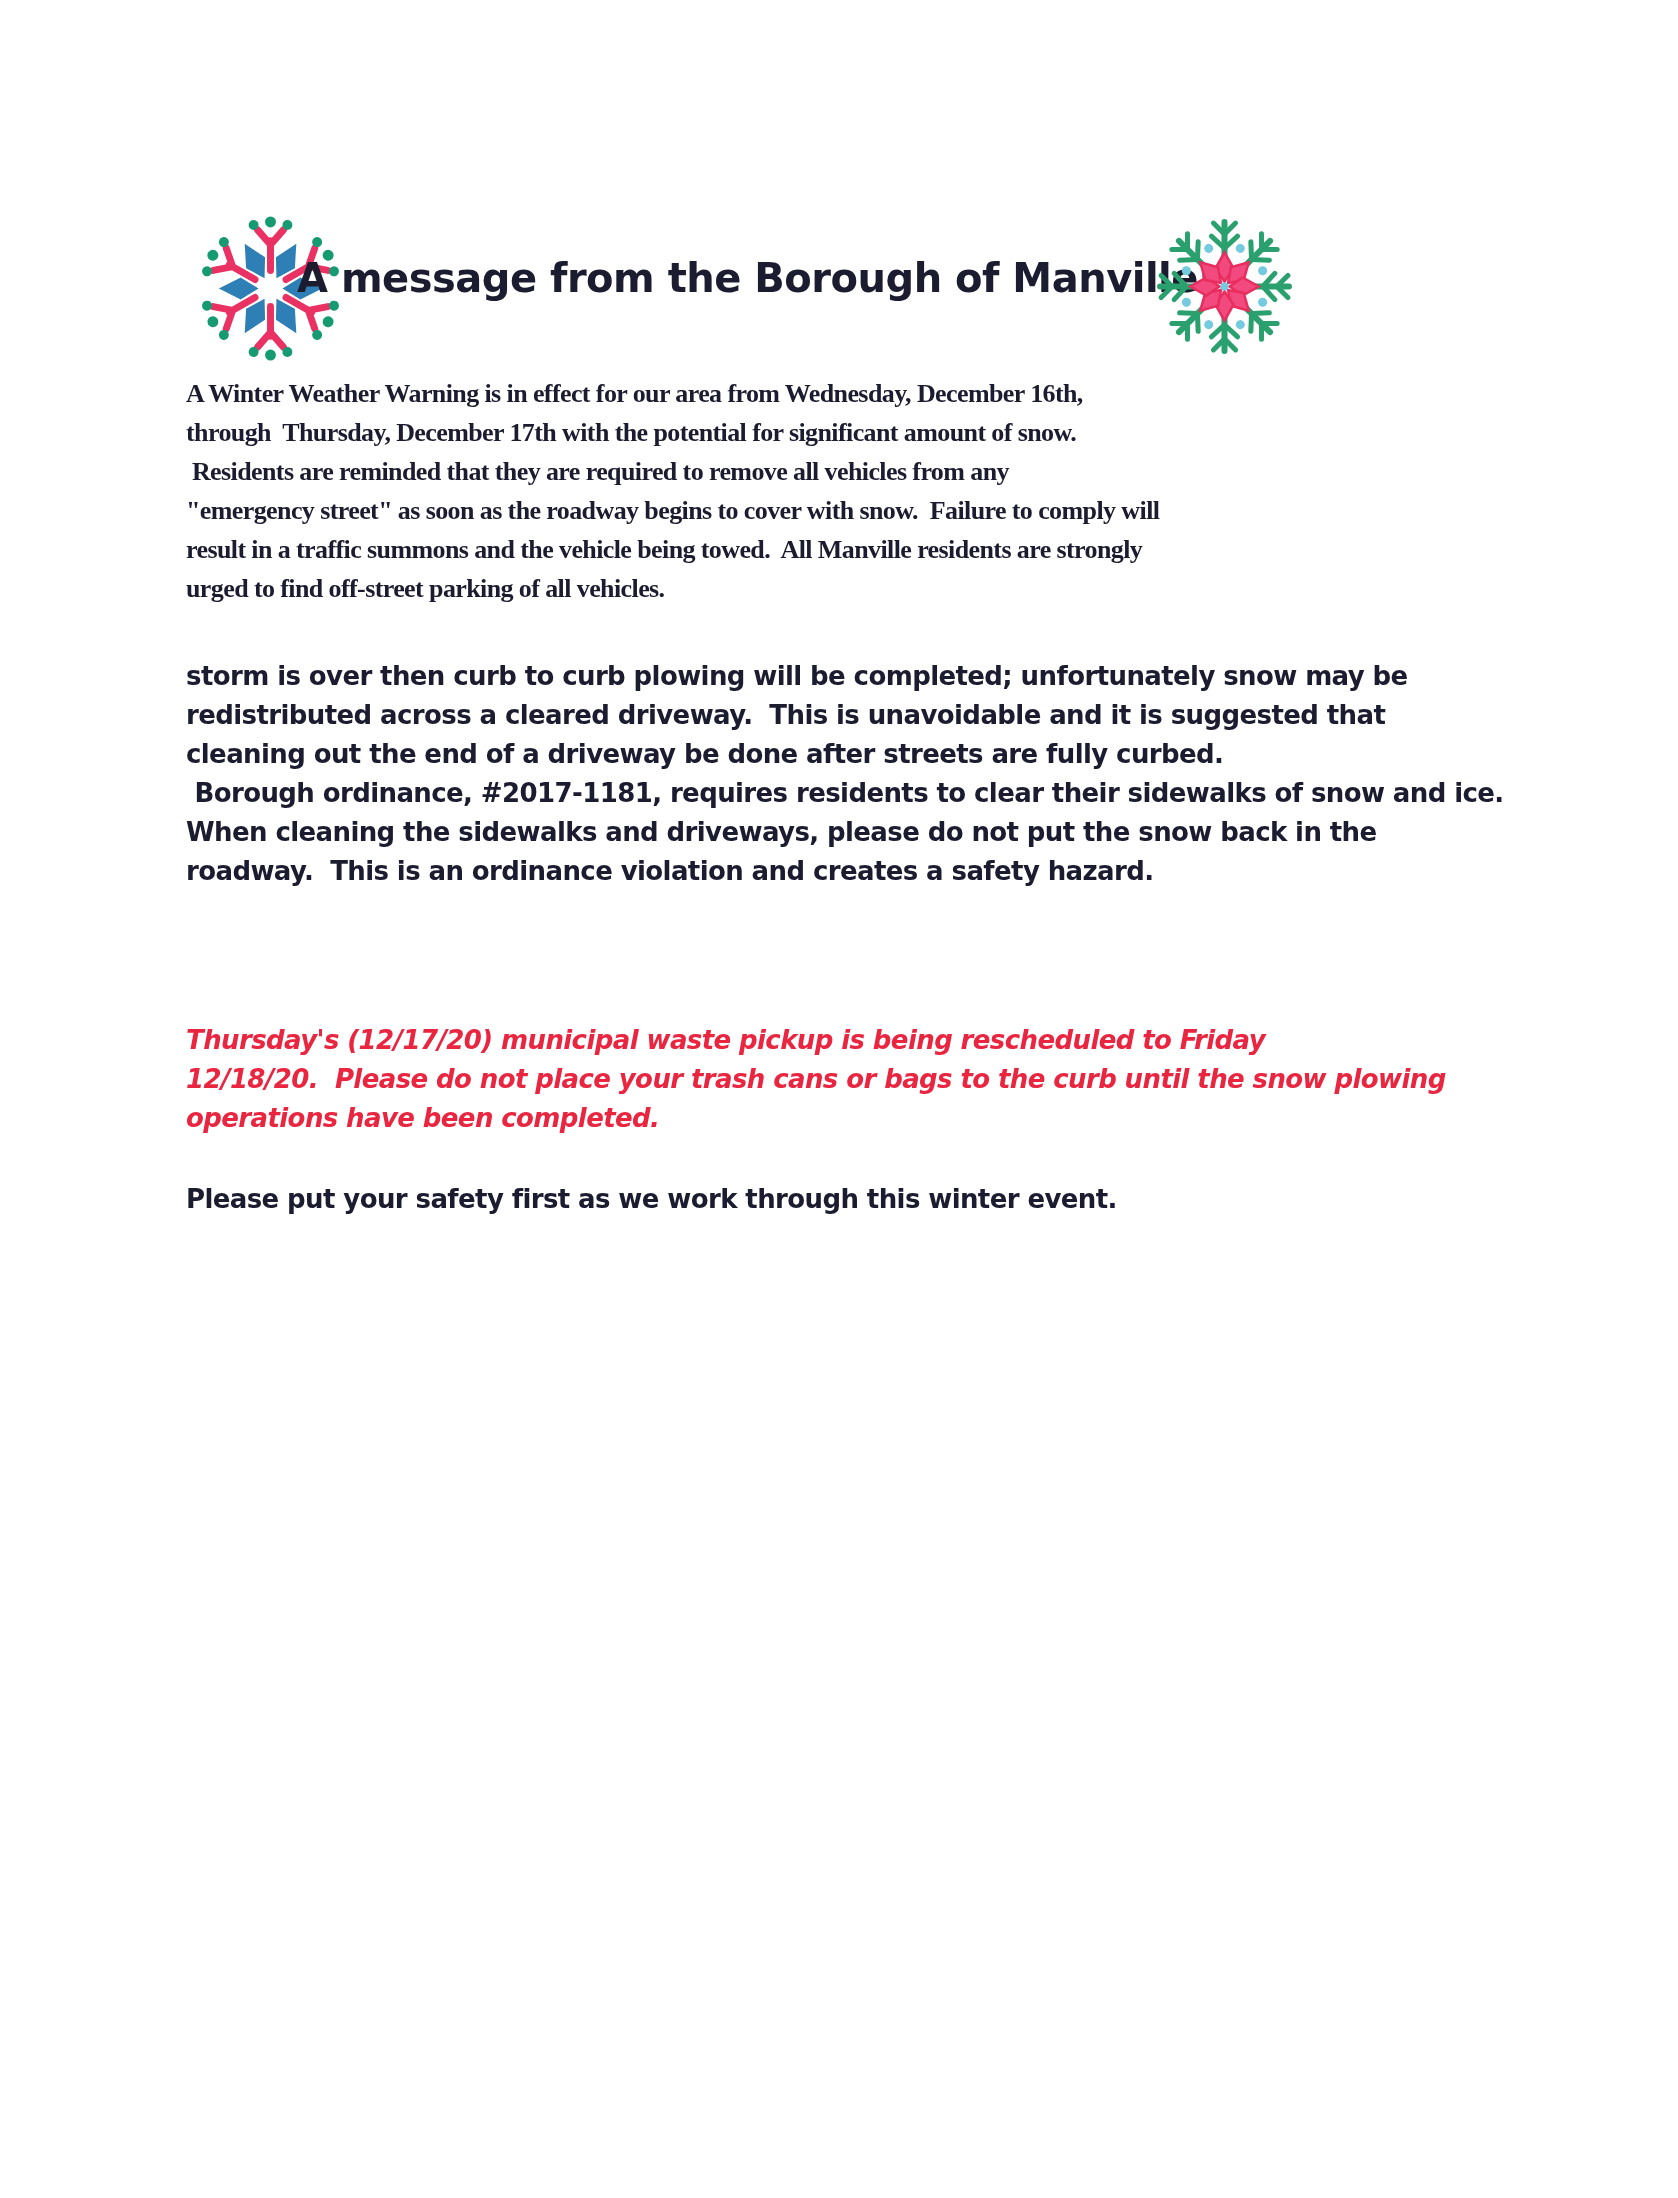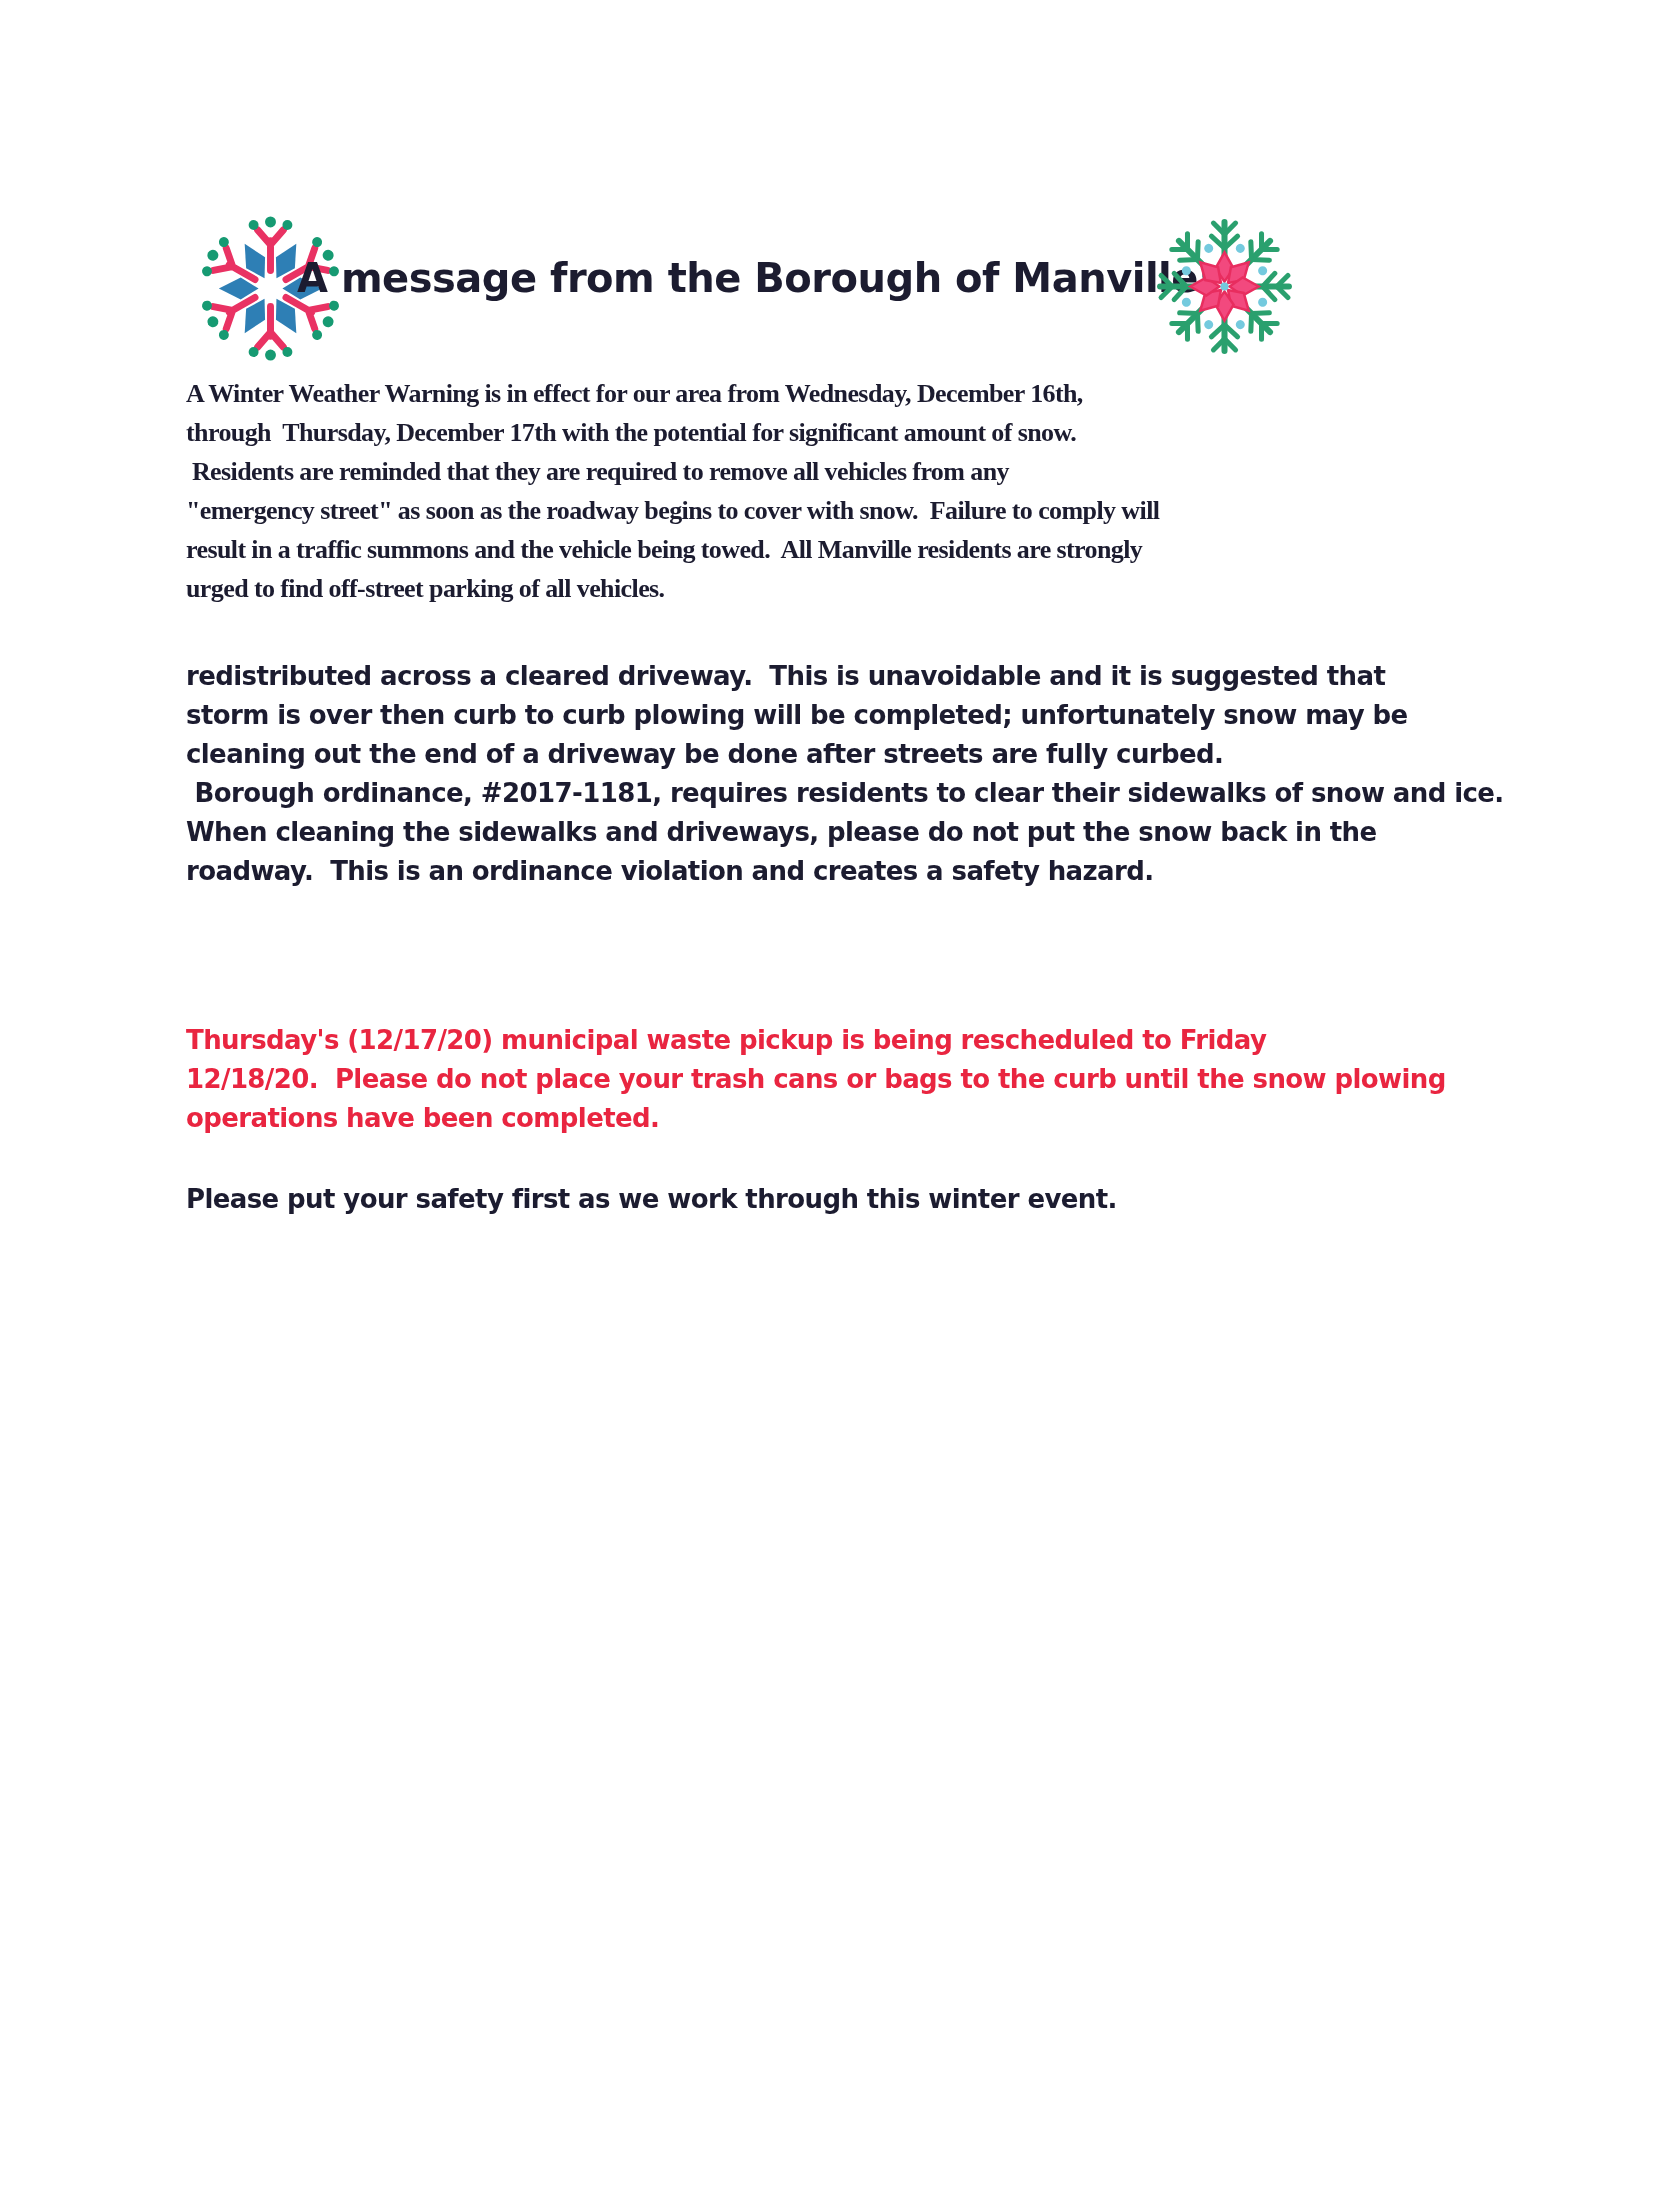--- a/index.html
+++ b/index.html
@@ -35,21 +35,21 @@
     position: absolute;
     left: 186px;
     width: 1313px;
     font-size: 26px;
     font-weight: 600;
     letter-spacing: -0.6px;
     line-height: 39px;
     color: var(--ink);
   }
   .para .line { white-space: pre; }
-  .para.alert { color: var(--alert); }
+  .para.alert { color: var(--alert); font-style: italic; }
   .pos-0 { top: 374px; font-family: Liberation Serif, serif; }
   .pos-1 { top: 657px; }
   .pos-2 { top: 1021px; }
   .pos-3 { top: 1180px; }
 </style>
 </head>
 <body>
 
 <div class="page">
 
@@ -223,22 +223,22 @@
   <div id="paragraphs">
       <div class="para pos-0">
         <div class="line">A Winter Weather Warning is in effect for our area from Wednesday, December 16th,</div>
         <div class="line">through  Thursday, December 17th with the potential for significant amount of snow.</div>
         <div class="line"> Residents are reminded that they are required to remove all vehicles from any</div>
         <div class="line">"emergency street" as soon as the roadway begins to cover with snow.  Failure to comply will</div>
         <div class="line">result in a traffic summons and the vehicle being towed.  All Manville residents are strongly</div>
         <div class="line">urged to find off-street parking of all vehicles.</div>
       </div>
       <div class="para pos-1">
+        <div class="line">storm is over then curb to curb plowing will be completed; unfortunately snow may be</div>
         <div class="line">redistributed across a cleared driveway.  This is unavoidable and it is suggested that</div>
-        <div class="line">storm is over then curb to curb plowing will be completed; unfortunately snow may be</div>
         <div class="line">cleaning out the end of a driveway be done after streets are fully curbed.</div>
         <div class="line"> Borough ordinance, #2017-1181, requires residents to clear their sidewalks of snow and ice.</div>
         <div class="line">When cleaning the sidewalks and driveways, please do not put the snow back in the</div>
         <div class="line">roadway.  This is an ordinance violation and creates a safety hazard.</div>
       </div>
       <div class="para pos-2 alert">
         <div class="line">Thursday's (12/17/20) municipal waste pickup is being rescheduled to Friday</div>
         <div class="line">12/18/20.  Please do not place your trash cans or bags to the curb until the snow plowing</div>
         <div class="line">operations have been completed.</div>
       </div>

